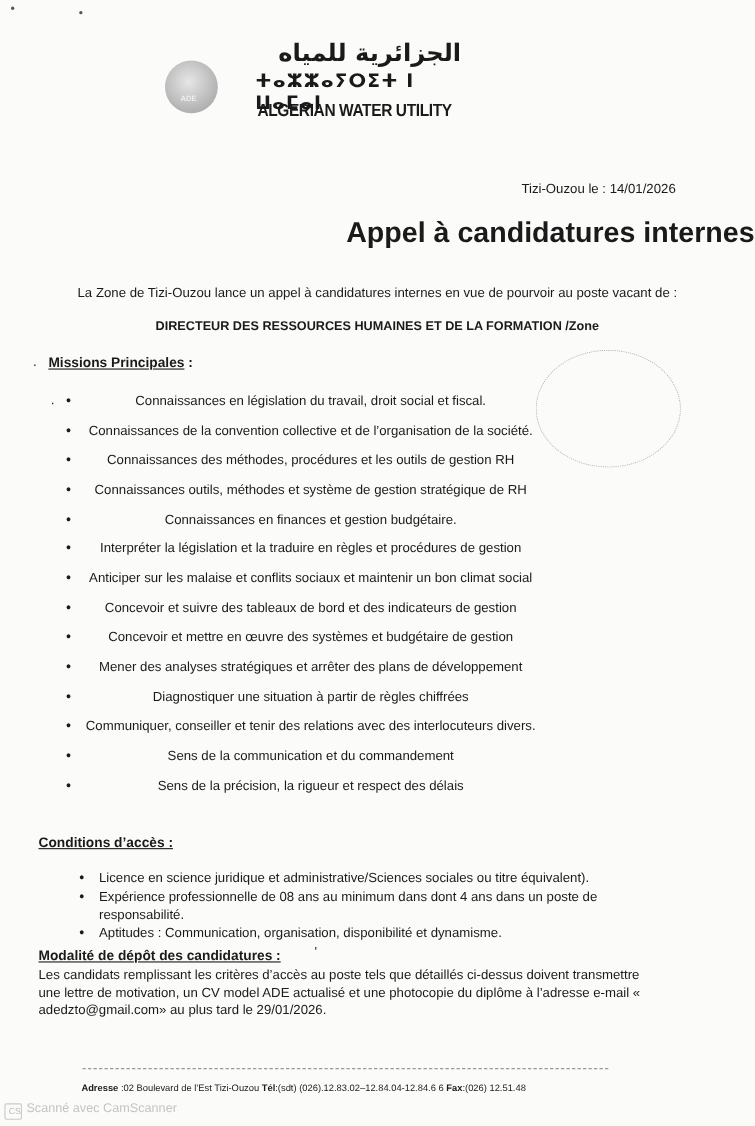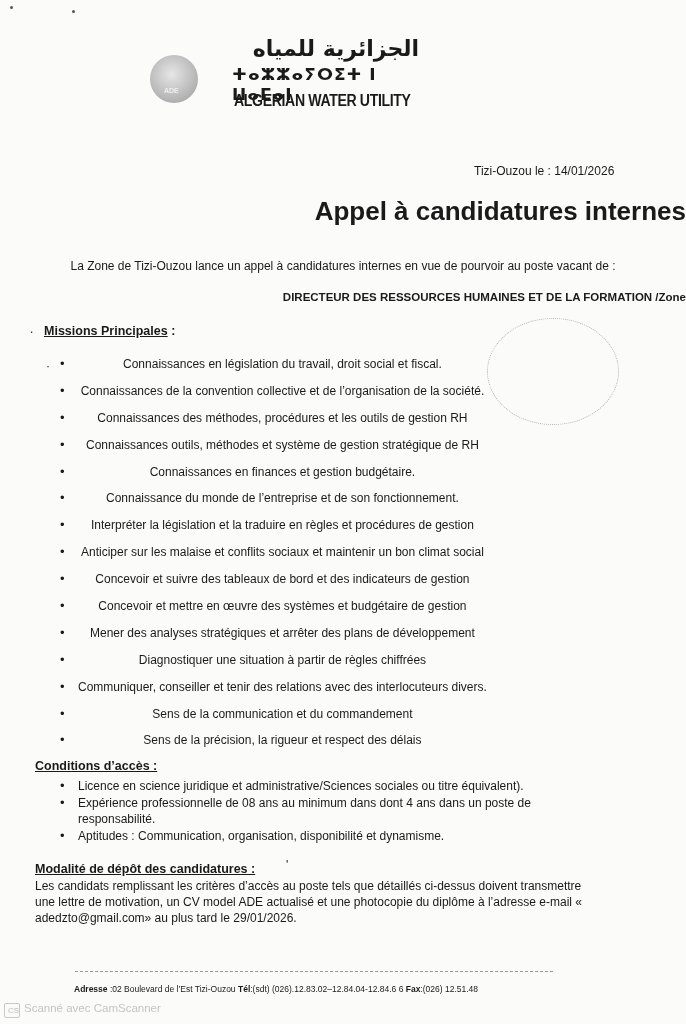--- a/index.html
+++ b/index.html
@@ -26,33 +26,33 @@
     left: 232px; top: 64px; width: 210px;
     font-family: "DejaVu Sans", sans-serif; font-size: 17px; font-weight: bold; letter-spacing: 1px;
   }
   .header-en {
     left: 234px; top: 92px; font-size: 16px; font-weight: bold; letter-spacing: -0.4px;
     transform: scaleX(0.88); transform-origin: left top;
   }
   .date { left: 474px; top: 164px; font-size: 12px; }
   .title { left: 0; width: 686px; top: 196px; text-align: right; font-size: 26px; font-weight: bold; }
   .intro { left: 0; width: 686px; top: 259px; text-align: center; font-size: 12px; }
-  .poste { left: 0; width: 686px; top: 291px; text-align: right; font-size: 11.5px; font-weight: bold; }
+  .poste { left: 0; width: 686px; top: 291px; text-align: center; font-size: 11.5px; font-weight: bold; }
   .section-h { font-size: 12.5px; font-weight: bold; text-decoration: underline; text-align: center; }
   .missions-h { left: 44px; top: 321px; }
   .stray-dot { font-size: 12px; }
   .missions-list { left: 60px; top: 357px; margin: 0; padding: 0; list-style: none; }
   .missions-list li {
     position: relative; height: 26.9px; font-size: 12px; padding-left: 18px; white-space: nowrap; text-align: center;
   }
   .missions-list li::before {
     content: "•"; position: absolute; left: 0; top: -1px; font-size: 13px;
   }
   .conditions-h { left: 35px; top: 759px; }
-  .cond-list { left: 60px; top: 778px; width: 520px; margin: 0; padding: 0; list-style: none; }
+  .cond-list { left: 60px; top: 778px; width: 520px; margin: 12px; padding: 0; list-style: none; }
   .cond-list li { position: relative; font-size: 12px; padding-left: 18px; line-height: 16px; margin-bottom: 1px; }
   .cond-list li::before { content: "•"; position: absolute; left: 0; top: 0; font-size: 13px; }
   .depot-h { left: 35px; top: 862px; }
   .depot-text { left: 35px; top: 878px; width: 560px; font-size: 12px; line-height: 16px; }
   .rule { left: 75px; top: 971px; width: 478px; border-top: 1px dashed #999; }
   .address { left: 74px; top: 984px; font-size: 8.5px; font-weight: normal; white-space: nowrap; }
   .address b { font-weight: bold; }
   .stamp {
     left: 487px; top: 318px; width: 130px; height: 105px; border-radius: 50%;
     border: 1.5px dotted #b5b5b5;
@@ -94,21 +94,20 @@
 <div class="abs missions-h">
   <span class="section-h">Missions Principales</span><span style="font-size:12.5px;font-weight:bold;"> :</span>
 </div>
 <div class="abs stray-dot" style="left:46px;top:359px;">·</div>
 <ul class="abs missions-list">
   <li>Connaissances en législation du travail, droit social et fiscal.</li>
   <li>Connaissances de la convention collective et de l’organisation de la société.</li>
   <li>Connaissances des méthodes, procédures et les outils de gestion RH</li>
   <li>Connaissances outils, méthodes et système de gestion stratégique de RH</li>
   <li>Connaissances en finances et gestion budgétaire.</li>
-  <li>Connaissance du monde de l’entreprise et de son fonctionnement.</li>
   <li>Interpréter la législation et la traduire en règles et procédures de gestion</li>
   <li>Anticiper sur les malaise et conflits sociaux et maintenir un bon climat social</li>
   <li>Concevoir et suivre des tableaux de bord et des indicateurs de gestion</li>
   <li>Concevoir et mettre en œuvre des systèmes et budgétaire de gestion</li>
   <li>Mener des analyses stratégiques et arrêter des plans de développement</li>
   <li>Diagnostiquer une situation à partir de règles chiffrées</li>
   <li>Communiquer, conseiller et tenir des relations avec des interlocuteurs divers.</li>
   <li>Sens de la communication et du commandement</li>
   <li>Sens de la précision, la rigueur et respect des délais</li>
 </ul>

